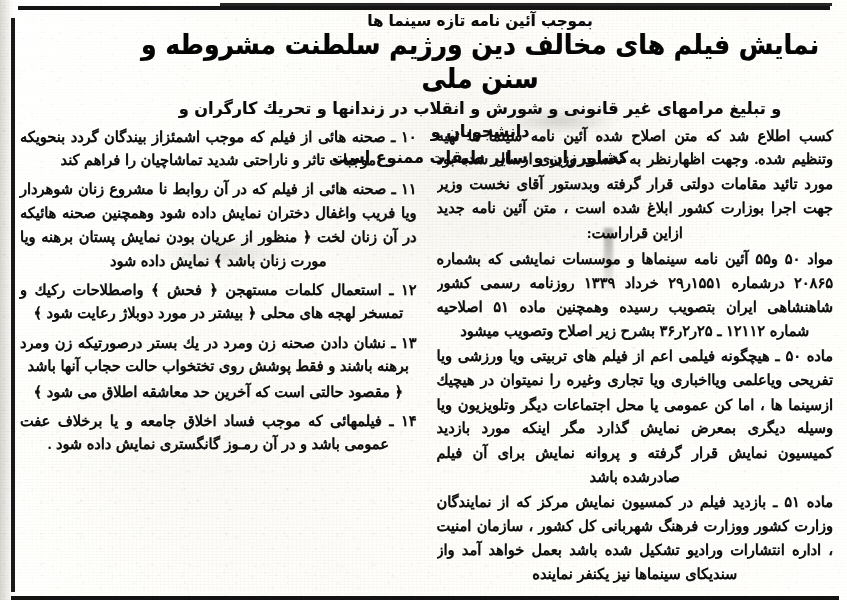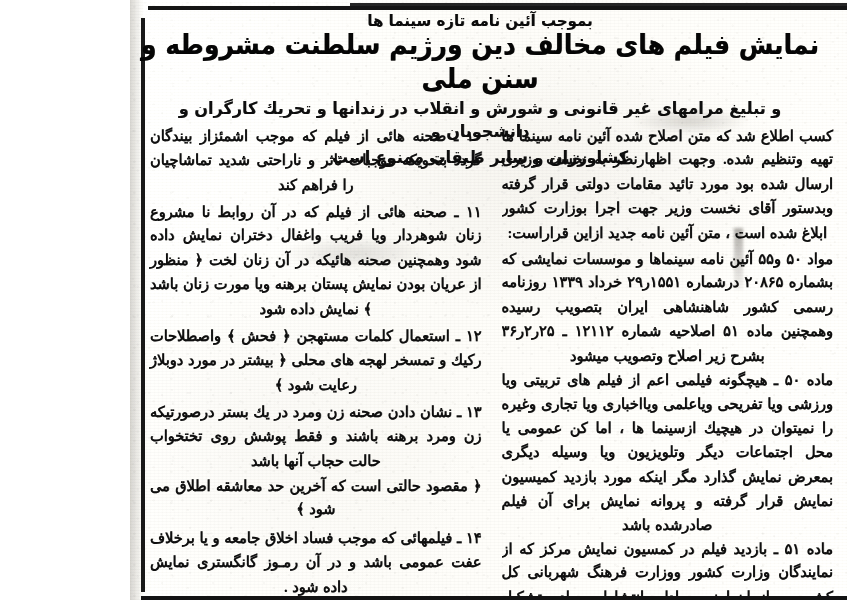--- a/index.html
+++ b/index.html
@@ -8,21 +8,21 @@
     padding: 0;
     background: #ffffff;
   }
   body {
     font-family: "DejaVu Sans", sans-serif;
   }
 
   
   .scan {
     position: relative;
-    width: 717px;
+    width: 847px;
     height: 600px;
     overflow: hidden;
     background: #fbfbf9;
     
     background-image:
       radial-gradient(circle at 12% 22%, rgba(0,0,0,0.030) 0 1px, transparent 1.4px),
       radial-gradient(circle at 34% 8%,  rgba(0,0,0,0.026) 0 1px, transparent 1.4px),
       radial-gradient(circle at 63% 41%, rgba(0,0,0,0.028) 0 1px, transparent 1.4px),
       radial-gradient(circle at 81% 16%, rgba(0,0,0,0.024) 0 1px, transparent 1.4px),
       radial-gradient(circle at 47% 73%, rgba(0,0,0,0.026) 0 1px, transparent 1.4px),

